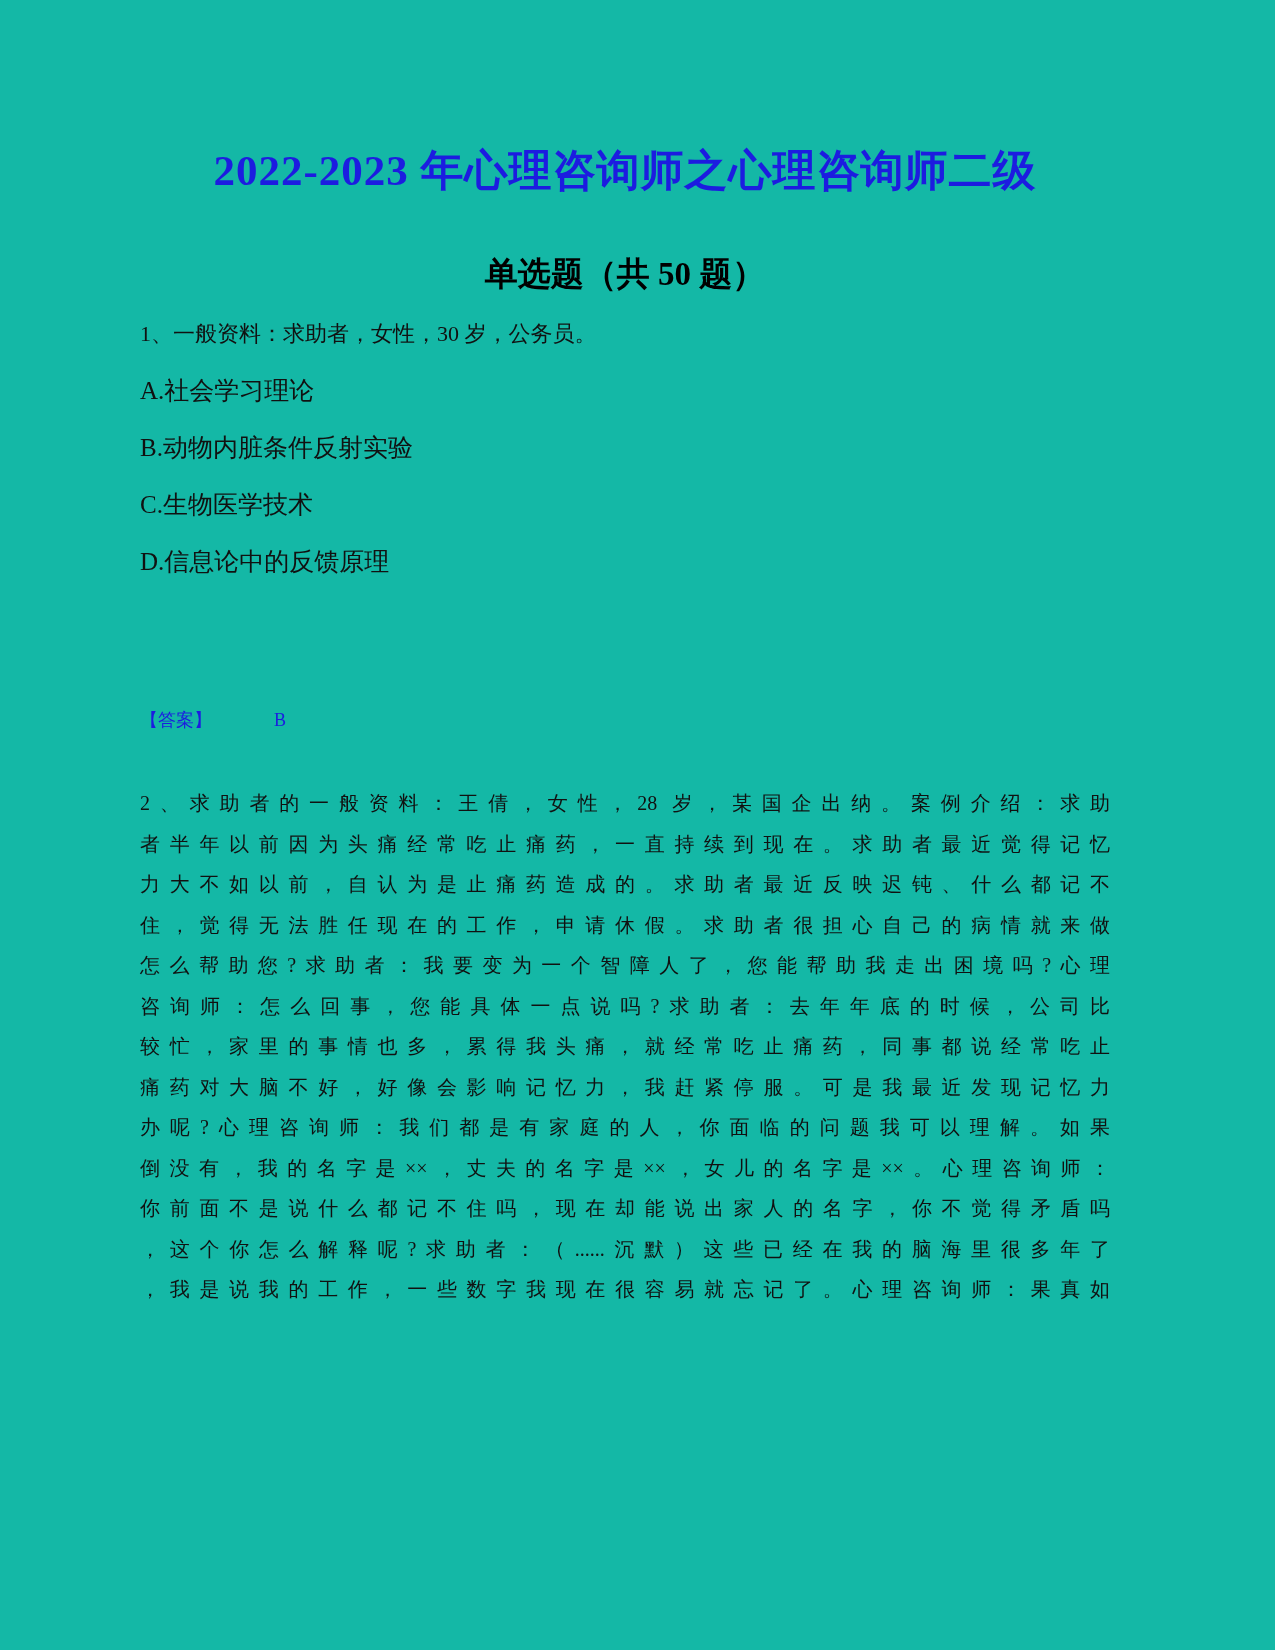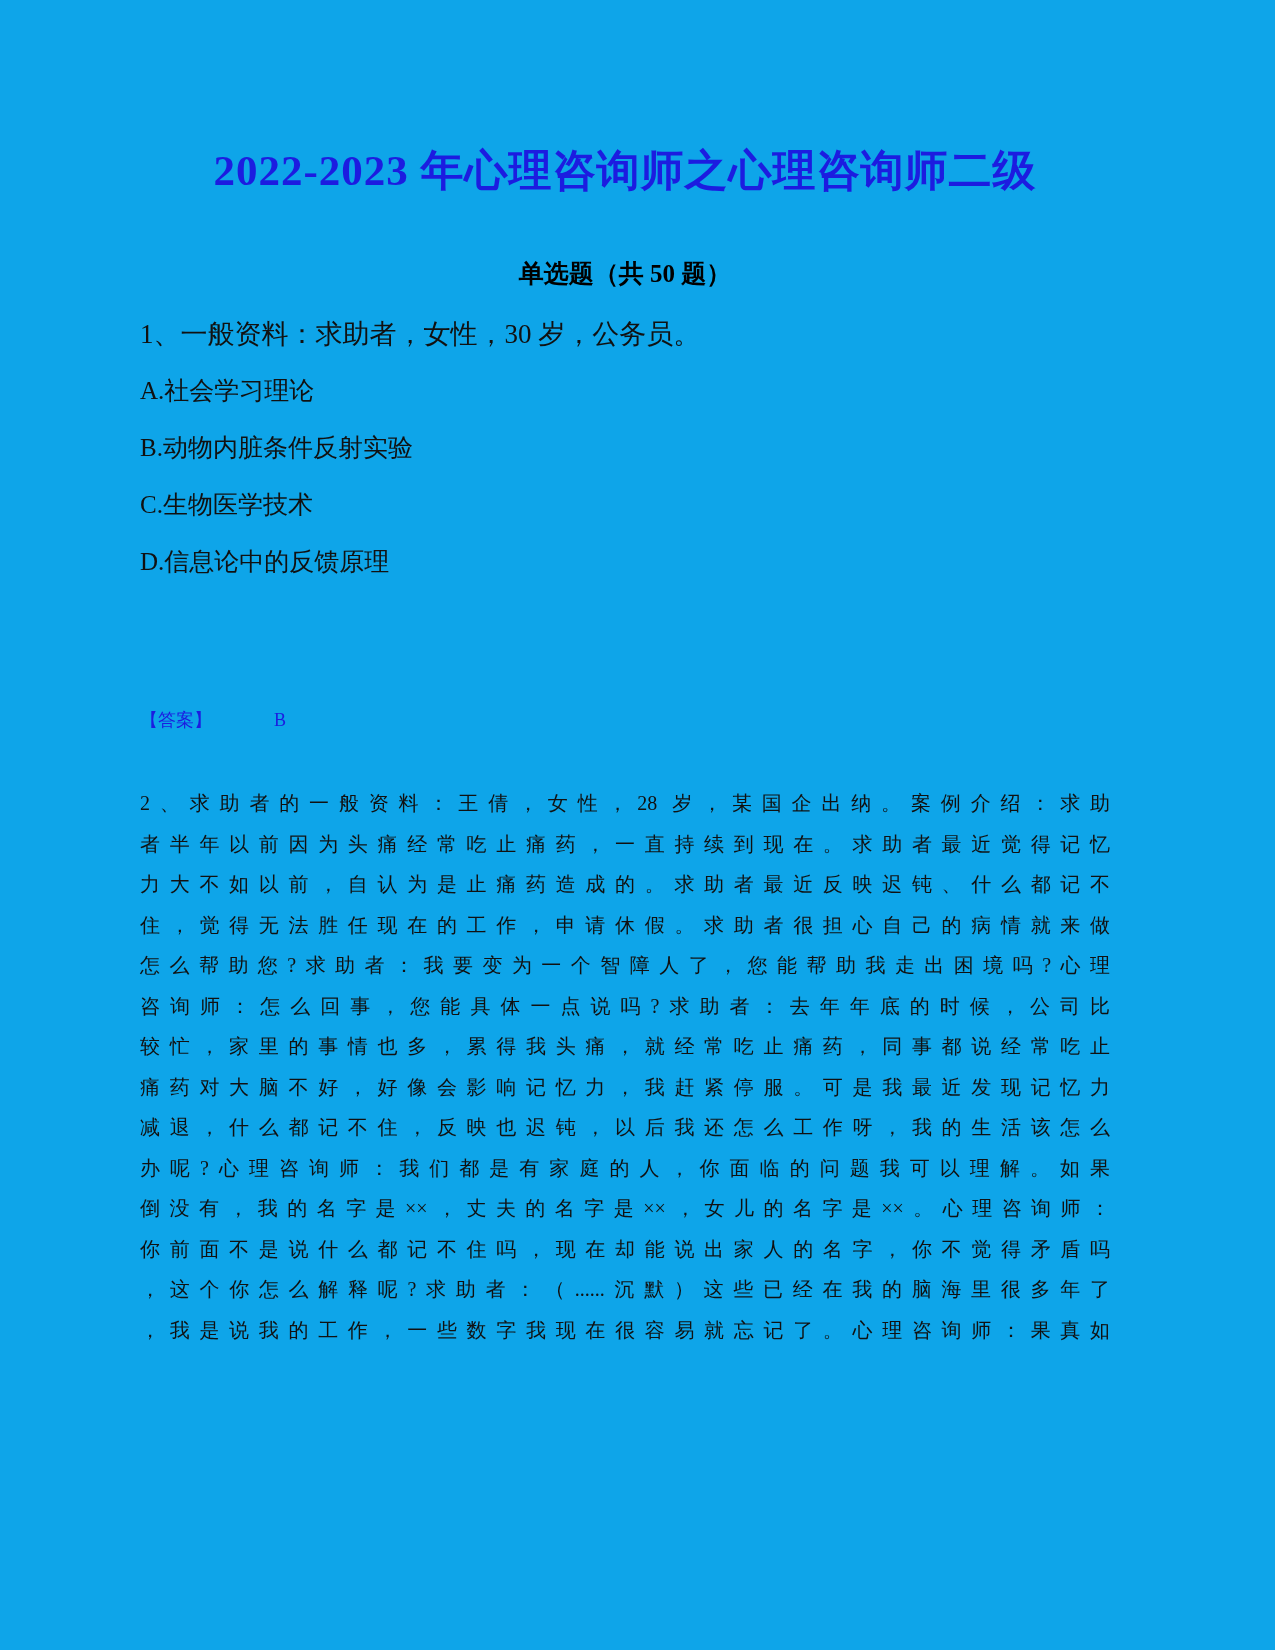--- a/index.html
+++ b/index.html
@@ -8,43 +8,43 @@
     width: 1275px;
     height: 1650px;
     position: relative;
     font-family: "Liberation Serif", "DejaVu Serif", serif;
     color: #111111;
     overflow: hidden;
   }
   .page {
     width: 1275px;
     height: 1650px;
-    background: #0ea5e9;
+    background: #14b8a6;
     padding: 140px 165px 0 140px;
   }
   .doc-title {
     color: #1c1ce0;
     font-weight: bold;
     font-size: 43px;
     line-height: 61px;
     text-align: center;
     letter-spacing: 1px;
   }
   .title-line { display: block; }
   .section-heading {
     margin-top: 56px;
-    font-size: 25px;
+    font-size: 33px;
     line-height: 34px;
     font-weight: bold;
     text-align: center;
     color: #000000;
   }
   .stem {
     margin-top: 27px;
-    font-size: 27px;
+    font-size: 22px;
     line-height: 32px;
   }
   .option {
     margin-top: 25px;
     font-size: 25px;
     line-height: 32px;
   }
   .answer-line {
     margin-top: 126px;
     font-size: 18px;
@@ -91,21 +91,20 @@
 
   <div class="paragraph">
     <div class="para-line">2、求助者的一般资料：王倩，女性，28 岁，某国企出纳。案例介绍：求助</div>
     <div class="para-line">者半年以前因为头痛经常吃止痛药，一直持续到现在。求助者最近觉得记忆</div>
     <div class="para-line">力大不如以前，自认为是止痛药造成的。求助者最近反映迟钝、什么都记不</div>
     <div class="para-line">住，觉得无法胜任现在的工作，申请休假。求助者很担心自己的病情就来做</div>
     <div class="para-line">怎么帮助您?求助者：我要变为一个智障人了，您能帮助我走出困境吗?心理</div>
     <div class="para-line">咨询师：怎么回事，您能具体一点说吗?求助者：去年年底的时候，公司比</div>
     <div class="para-line">较忙，家里的事情也多，累得我头痛，就经常吃止痛药，同事都说经常吃止</div>
     <div class="para-line">痛药对大脑不好，好像会影响记忆力，我赶紧停服。可是我最近发现记忆力</div>
-    <div class="para-line">减退，什么都记不住，反映也迟钝，以后我还怎么工作呀，我的生活该怎么</div>
     <div class="para-line">办呢?心理咨询师：我们都是有家庭的人，你面临的问题我可以理解。如果</div>
     <div class="para-line">倒没有，我的名字是××，丈夫的名字是××，女儿的名字是××。心理咨询师：</div>
     <div class="para-line">你前面不是说什么都记不住吗，现在却能说出家人的名字，你不觉得矛盾吗</div>
     <div class="para-line">，这个你怎么解释呢?求助者：（......沉默）这些已经在我的脑海里很多年了</div>
     <div class="para-line">，我是说我的工作，一些数字我现在很容易就忘记了。心理咨询师：果真如</div>
   </div>
 
 </div>
 
 </body></html>

